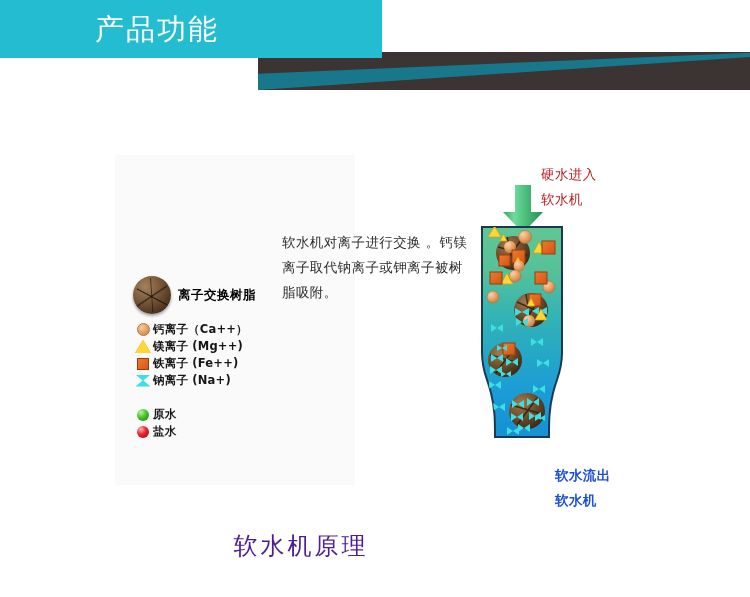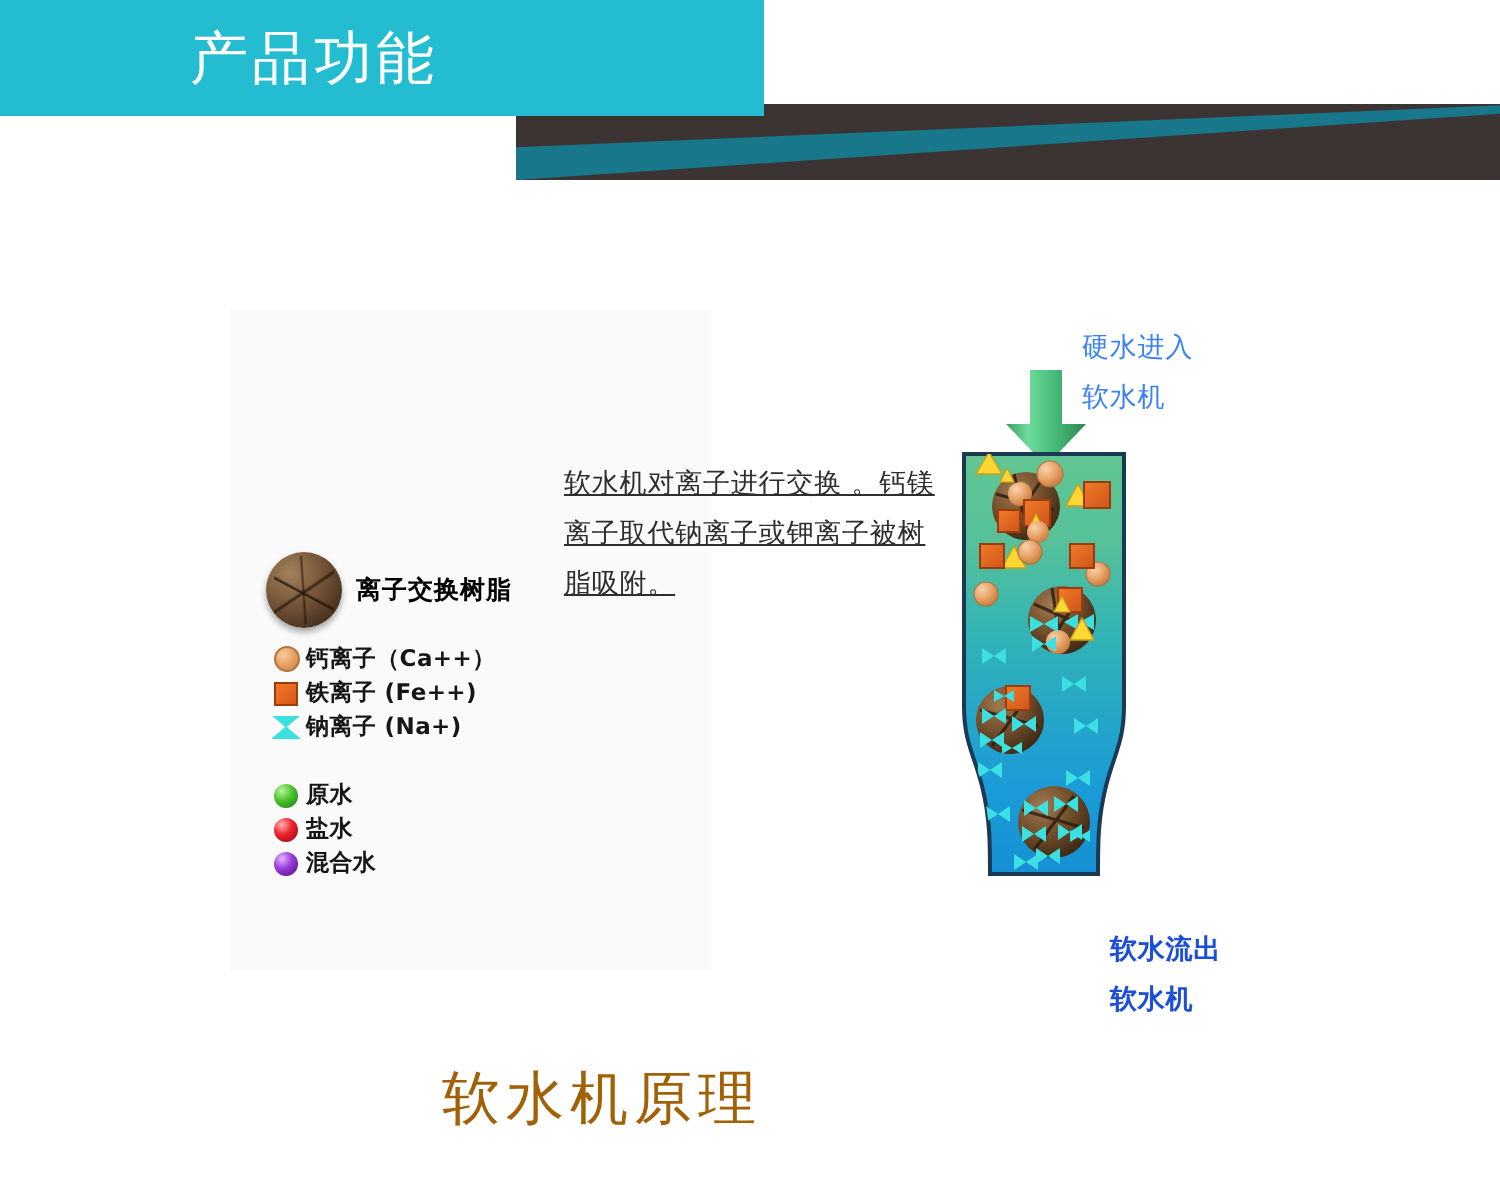--- a/index.html
+++ b/index.html
@@ -84,33 +84,33 @@
   .ic-sphere{width:12px;height:12px;border-radius:50%;}
   .sph-green{background:radial-gradient(circle at 33% 28%,#b9f5a0 0%,#4ec52f 42%,#127a0e 100%);}
   .sph-red{background:radial-gradient(circle at 33% 28%,#ffb4b4 0%,#ef2530 42%,#8c0510 100%);}
   .sph-purple{background:radial-gradient(circle at 33% 28%,#e3b6fa 0%,#9b3ddb 42%,#4d0a80 100%);}
   .sph-blue{background:radial-gradient(circle at 33% 28%,#c3dbfa 0%,#5a8fd8 42%,#1d3f8a 100%);}
   .legend-gap{height:13px;}
 
   
   #explain-text{
     position:absolute;left:282px;top:140px;width:190px;
-    font-size:13.5px;line-height:25px;color:#2e2e2e;letter-spacing:.4px;text-decoration:underline;
+    font-size:13.5px;line-height:25px;color:#2e2e2e;letter-spacing:.4px;
   }
   #inlet-label{
     position:absolute;left:541px;top:72px;width:130px;
-    font-size:13.5px;line-height:25px;color:#3b82f6;letter-spacing:.4px;
+    font-size:13.5px;line-height:25px;color:#b91c1c;letter-spacing:.4px;
   }
   #outlet-label{
     position:absolute;left:555px;top:373px;width:130px;
     font-size:13.5px;line-height:25px;color:#1d4ed8;letter-spacing:.4px;font-weight:bold;
   }
   #figure-caption{
     position:absolute;left:0;top:440px;width:602px;text-align:center;
-    font-size:29px;color:#a16207;letter-spacing:3px;
+    font-size:24px;color:#4c1d95;letter-spacing:3px;
   }
 
   
   #softener-column{position:absolute;left:479px;top:135px;width:86px;height:232px;}
   #softener-column svg{display:block;}
 
   #inlet-arrow{position:absolute;left:501px;top:95px;width:44px;height:48px;}
 </style>
 </head>
 <body>
@@ -135,20 +135,26 @@
 
     <div class="legend-group">
       <div class="legend-row">
         <span class="lg-icon">
             <span class="ic-circle"></span>
           </span>
         <span class="lg-text">钙离子（Ca++）</span>
       </div>
       <div class="legend-row">
         <span class="lg-icon">
+            <span class="ic-triangle"></span>
+          </span>
+        <span class="lg-text">镁离子 (Mg++)</span>
+      </div>
+      <div class="legend-row">
+        <span class="lg-icon">
             <span class="ic-square"></span>
           </span>
         <span class="lg-text">铁离子 (Fe++)</span>
       </div>
       <div class="legend-row">
         <span class="lg-icon">
             <span class="ic-bowtie"></span>
           </span>
         <span class="lg-text">钠离子 (Na+)</span>
       </div>
@@ -161,26 +167,20 @@
         <span class="lg-icon">
             <span class="ic-sphere sph-green"></span>
           </span>
         <span class="lg-text">原水</span>
       </div>
       <div class="legend-row">
         <span class="lg-icon">
             <span class="ic-sphere sph-red"></span>
           </span>
         <span class="lg-text">盐水</span>
-      </div>
-      <div class="legend-row">
-        <span class="lg-icon">
-            <span class="ic-sphere sph-purple"></span>
-          </span>
-        <span class="lg-text">混合水</span>
       </div>
     </div>
   </div>
 
   <div id="explain-text">软水机对离子进行交换 。钙镁离子取代钠离子或钾离子被树脂吸附。</div>
   <div id="inlet-label" style="white-space:pre-line">硬水进入
 软水机</div>
   <div id="outlet-label" style="white-space:pre-line">软水流出
 软水机</div>
   <div id="figure-caption">软水机原理</div>

